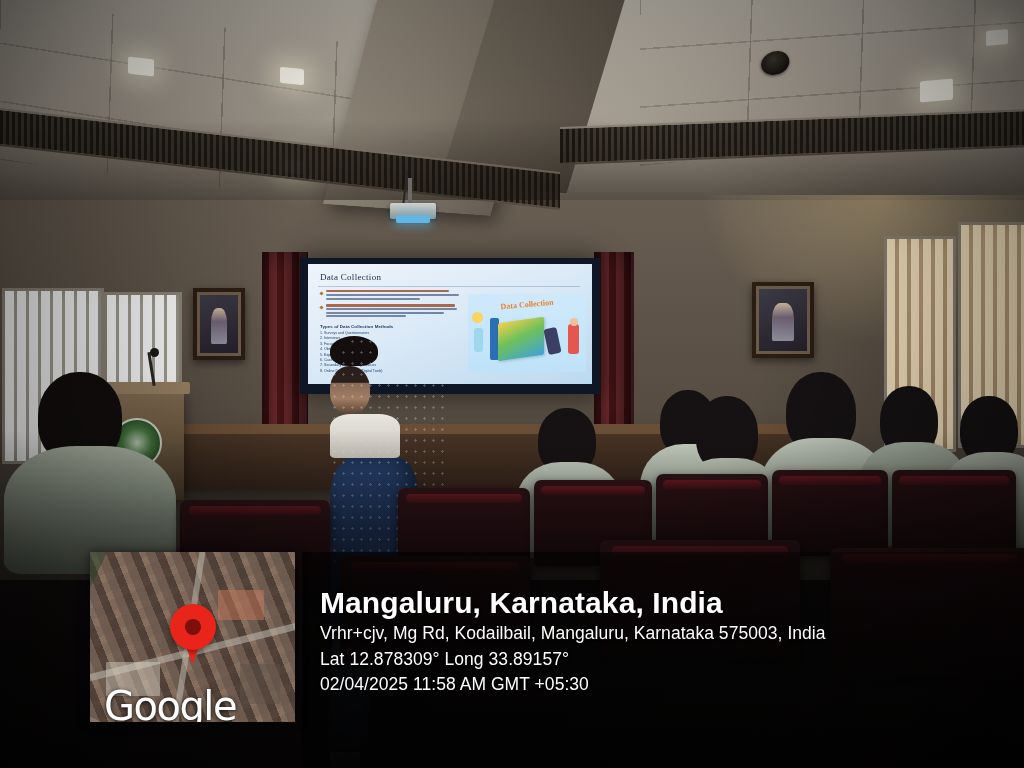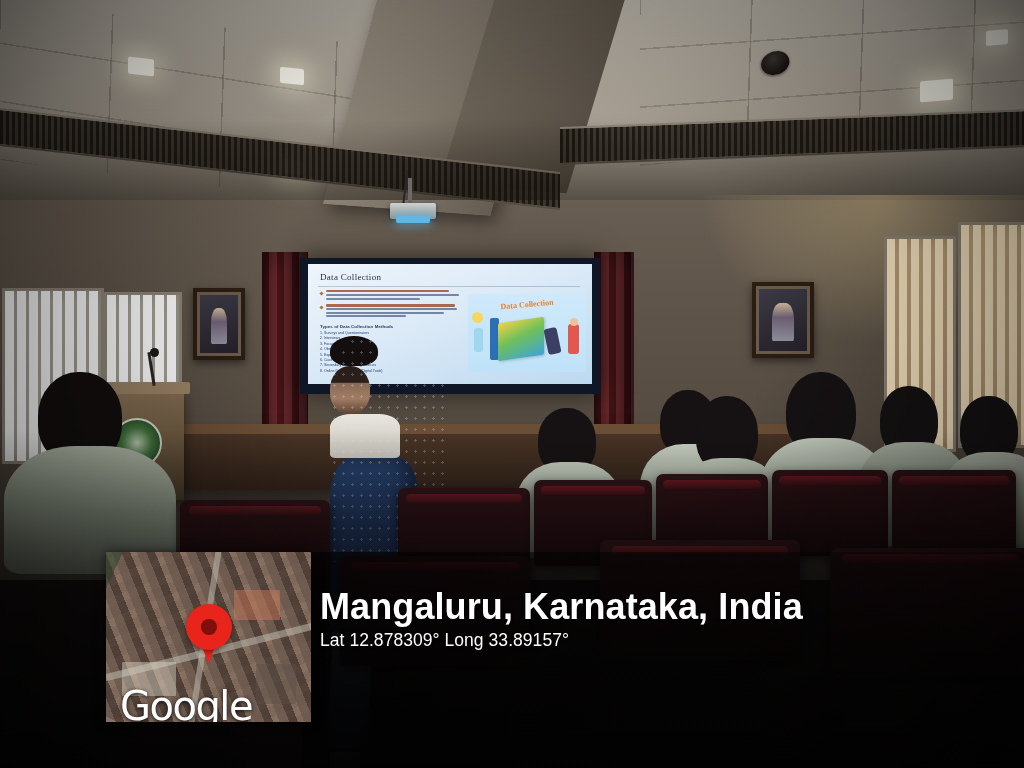--- a/index.html
+++ b/index.html
@@ -157,21 +157,21 @@
   
   .vignette{left:0;top:0;width:1024px;height:768px;pointer-events:none;
     background:radial-gradient(ellipse at 50% 42%,rgba(0,0,0,0) 35%,rgba(0,0,0,.35) 72%,rgba(0,0,0,.72) 100%);}
   .lowerdark{left:0;top:430px;width:1024px;height:338px;pointer-events:none;
     background:linear-gradient(180deg,rgba(8,6,6,0) 0%,rgba(8,6,6,.55) 45%,rgba(6,4,4,.88) 100%);}
 
   
   .gps-panel{left:0;top:548px;width:1024px;height:220px;}
   .gps-dim{position:absolute;left:302px;top:4px;width:722px;height:216px;
     background:linear-gradient(90deg,rgba(0,0,0,.62),rgba(0,0,0,.45) 60%,rgba(0,0,0,.25));}
-  .map{position:absolute;left:106px;top:4px;width:205px;height:170px;overflow:hidden;
+  .map{position:absolute;left:90px;top:4px;width:205px;height:170px;overflow:hidden;
     background:#4d7c0f;box-shadow:0 0 10px rgba(0,0,0,.6);}
   .map-sat{position:absolute;inset:0;
     background-color:#6b5344;
     background-image:
       linear-gradient(115deg,rgba(40,70,40,.55) 0 6%,transparent 6% 11%),
       linear-gradient(25deg,rgba(255,255,255,.16) 0 2%,transparent 2% 9%),
       repeating-linear-gradient(68deg,rgba(120,95,80,.95) 0 9px,rgba(86,66,55,.9) 9px 17px,rgba(150,120,100,.8) 17px 23px),
       repeating-linear-gradient(-22deg,rgba(70,55,46,.85) 0 11px,rgba(130,104,86,.6) 11px 19px),
       repeating-linear-gradient(92deg,rgba(30,50,30,.45) 0 7px,transparent 7px 21px);
     filter:saturate(.85) brightness(.96);}
@@ -180,21 +180,21 @@
   .pin{position:absolute;left:50%;top:52px;transform:translateX(-50%);width:46px;height:62px;}
   .pin-head{position:absolute;left:0;top:0;width:46px;height:46px;border-radius:50%;
     background:#e8241b;box-shadow:0 2px 5px rgba(0,0,0,.45);}
   .pin-tail{position:absolute;left:11px;top:28px;width:24px;height:32px;background:#e8241b;
     clip-path:polygon(50% 100%,0 0,100% 0);}
   .pin-hole{position:absolute;left:15px;top:15px;width:16px;height:16px;border-radius:50%;background:#7e0f0a;}
   .gmark{position:absolute;left:14px;bottom:-4px;font-size:40px;line-height:1;color:#fff;
     font-family:"DejaVu Sans",sans-serif;letter-spacing:-1.5px;text-shadow:0 1px 4px rgba(0,0,0,.9);}
 
   .gps-text{position:absolute;left:320px;top:38px;width:700px;color:#fff;}
-  .gps-city{font-size:36px;font-weight:bold;letter-spacing:.1px;line-height:1.16;
+  .gps-city{font-size:30px;font-weight:bold;letter-spacing:.1px;line-height:1.16;
     text-shadow:0 1px 3px rgba(0,0,0,.85);}
   .gps-line{font-size:17.5px;line-height:1.47;letter-spacing:.05px;
     text-shadow:0 1px 3px rgba(0,0,0,.85);}
 
   .badge{position:absolute;left:788px;top:509px;display:flex;align-items:center;gap:7px;}
   .badge-ico{width:29px;height:29px;border-radius:7px;
     background:linear-gradient(150deg,#eaf3fb 0%,#cfe4f5 100%);
     border:1.5px solid #dfe9f2;position:relative;overflow:hidden;box-shadow:0 1px 3px rgba(0,0,0,.5);}
   .bi-land{position:absolute;left:0;bottom:0;width:100%;height:42%;
     background:linear-gradient(180deg,#7fd0e8,#4aa9cf);}
@@ -416,17 +416,19 @@
       <div class="pin">
         <div class="pin-tail"></div>
         <div class="pin-head"></div>
         <div class="pin-hole"></div>
       </div>
       <div class="gmark">Google</div>
     </div>
 
     <div class="gps-text">
       <div class="gps-city">Mangaluru, Karnataka, India</div>
+      <div class="gps-line">Vrhr+cjv, Mg Rd, Kodailbail, Mangaluru, Karnataka 575003, India</div>
       <div class="gps-line">Lat 12.878309° Long 33.89157°</div>
+      <div class="gps-line">02/04/2025 11:58 AM GMT +05:30</div>
     </div>
   </div>
 
 </div>
 
 </body></html>

